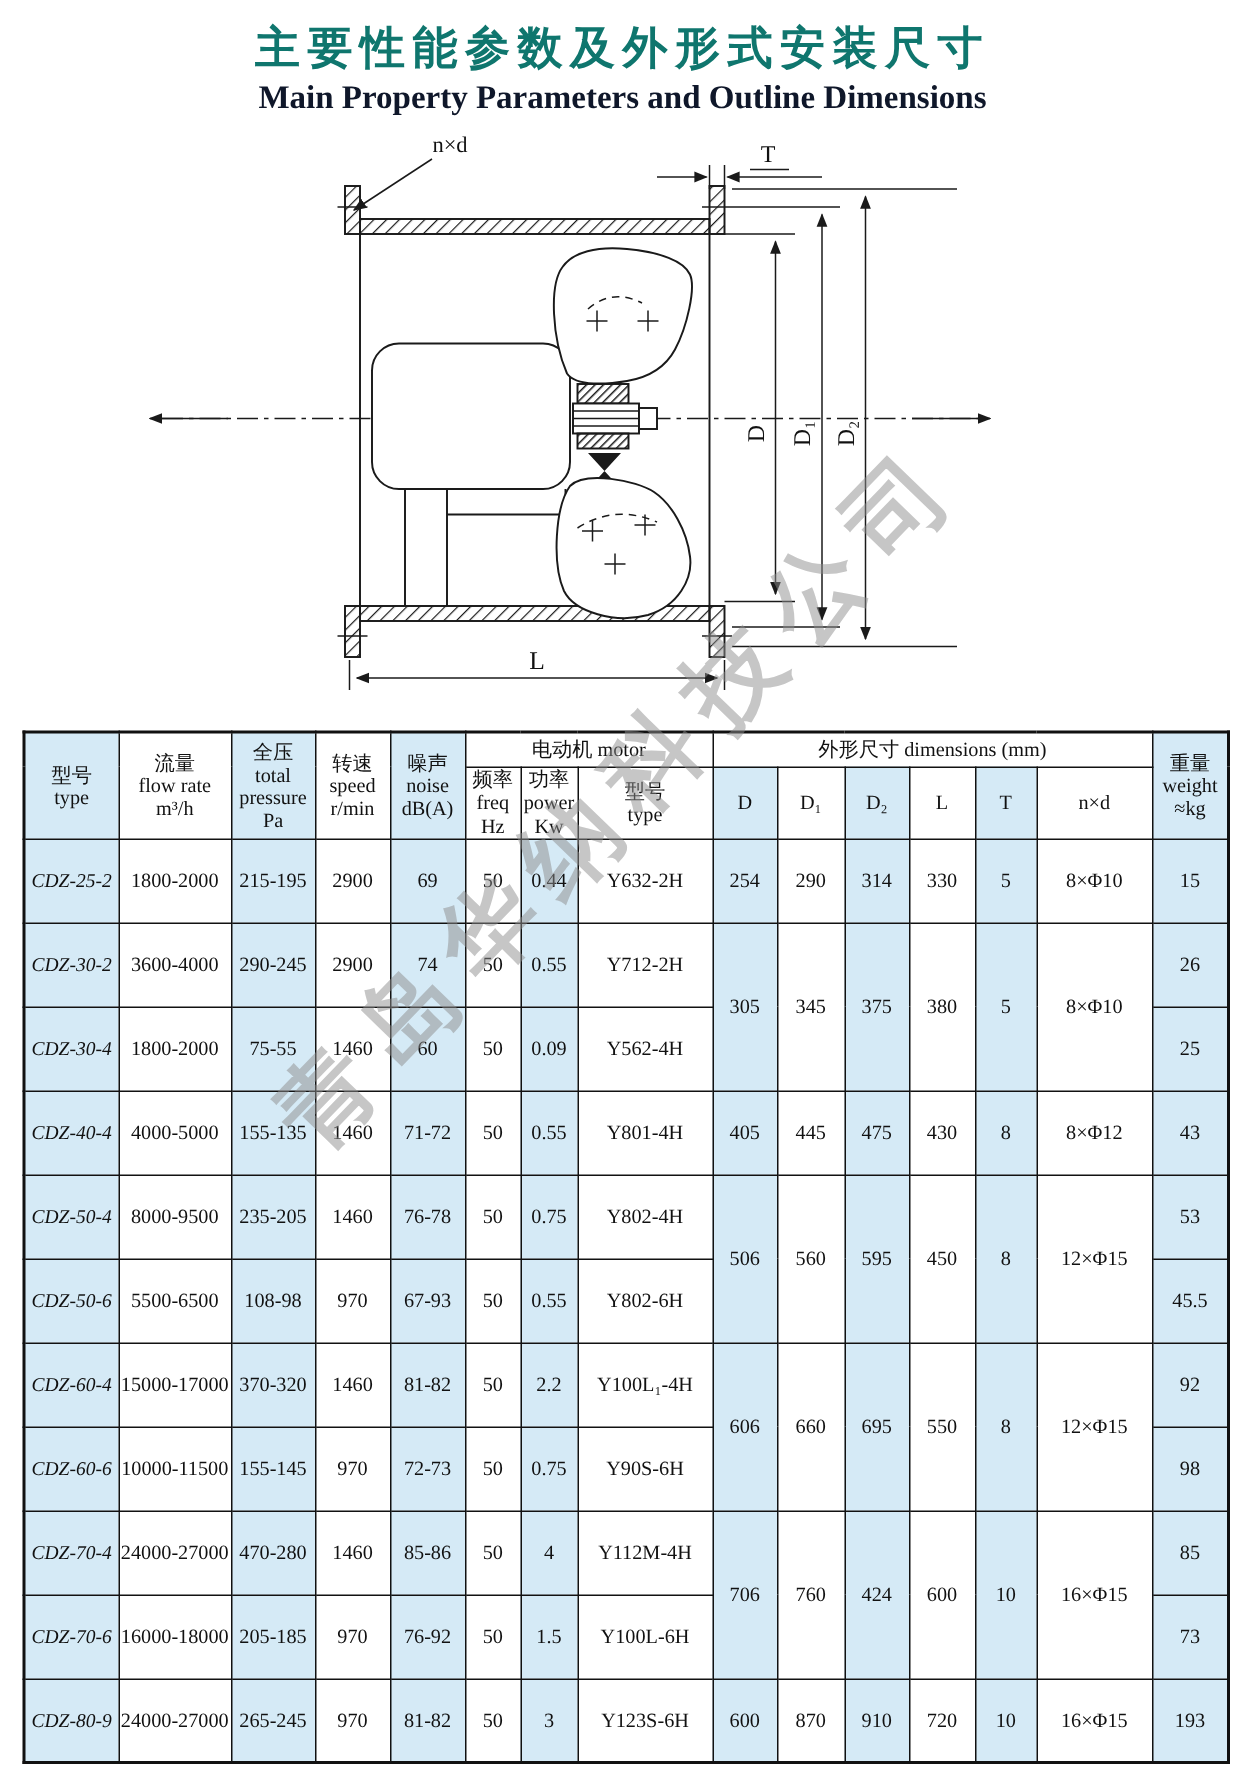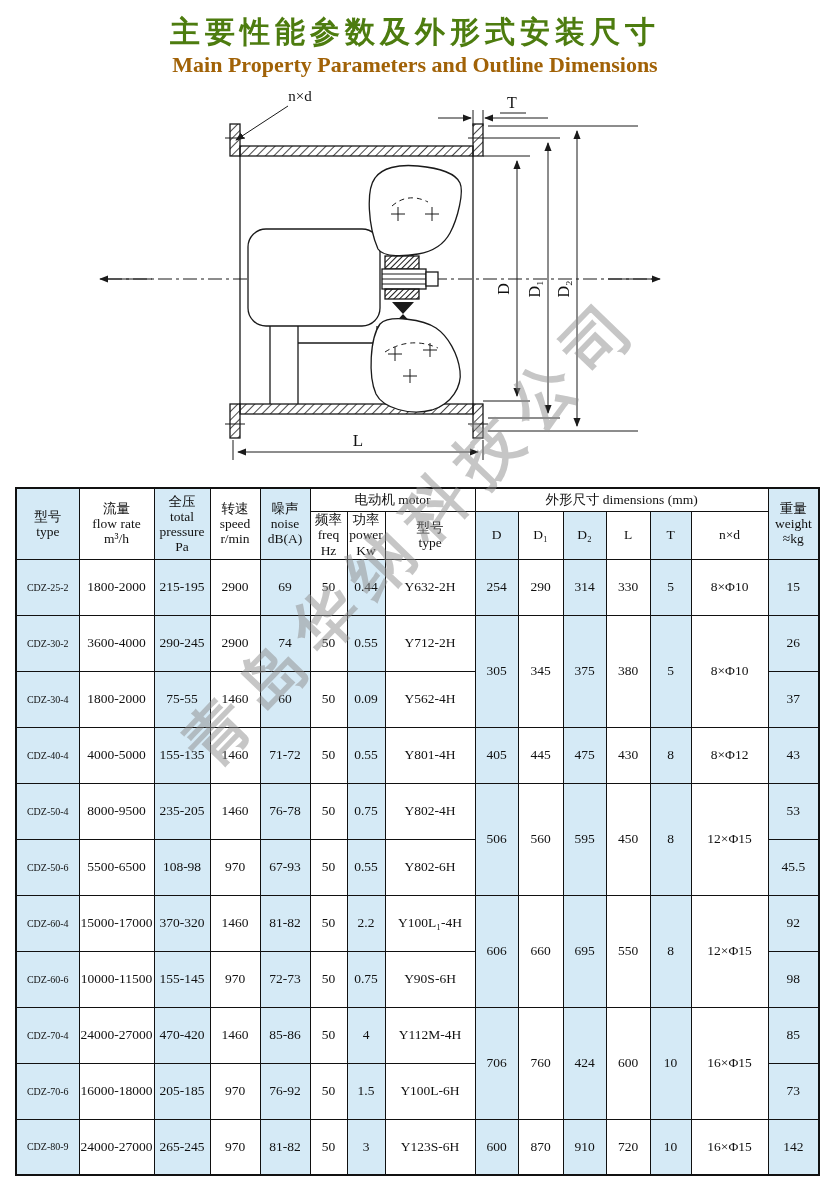--- a/index.html
+++ b/index.html
@@ -1,29 +1,29 @@
 <!DOCTYPE html>
 <html><head>
 <meta charset="utf-8">
 <style>
   html,body{margin:0;padding:0;}
   body{width:830px;height:1186px;position:relative;background:#ffffff;overflow:hidden;
        font-family:"Liberation Serif",serif;color:#111;}
   h1{position:absolute;top:12px;left:0;width:830px;text-align:center;margin:0;
-     font-family:"Liberation Sans",sans-serif;font-size:30px;font-weight:bold;letter-spacing:5px;color:#4d7c0f;}
+     font-family:"Liberation Sans",sans-serif;font-size:30px;font-weight:bold;letter-spacing:5px;color:#0f766e;}
   h2{position:absolute;top:52px;left:0;width:830px;text-align:center;margin:0;
-     font-family:"Liberation Serif",serif;font-size:22px;font-weight:bold;color:#a16207;}
+     font-family:"Liberation Serif",serif;font-size:22px;font-weight:bold;color:#0f172a;}
   svg.diagram{position:absolute;left:80px;top:86px;}
   table{position:absolute;left:15px;top:487px;width:803px;border-collapse:collapse;table-layout:fixed;
         border:2px solid #111;}
   th,td{border:1px solid #111;text-align:center;vertical-align:middle;padding:0;
         font-family:"Liberation Serif",serif;font-weight:normal;color:#111;}
   th{font-size:13.5px;line-height:1.12;}
   td{font-size:13.5px;}
-  td.model{font-size:10px;}
+  td.model{font-size:13px;font-style:italic;}
   tr.hr1{height:23px;} tr.hr2{height:48px;} tbody tr{height:56px;}
   .blue{background:#d5eaf6;}
   #watermark{position:absolute;left:195px;top:720px;height:70px;line-height:70px;width:660px;
              transform-origin:0 50%;transform:rotate(-46deg);
              font-family:"Liberation Sans",sans-serif;font-weight:bold;font-size:64px;
              letter-spacing:14px;color:#8e8e8e;opacity:.5;white-space:nowrap;
              pointer-events:none;z-index:10;}
 </style>
 </head>
 <body>
@@ -242,21 +242,21 @@
     </tr>
     <tr>
       <td class="blue model">CDZ-30-4</td>
       <td>1800-2000</td>
       <td class="blue">75-55</td>
       <td>1460</td>
       <td class="blue">60</td>
       <td>50</td>
       <td class="blue">0.09</td>
       <td>Y562-4H</td>
-      <td class="blue">37</td>
+      <td class="blue">25</td>
     </tr>
     <tr>
       <td class="blue model">CDZ-40-4</td>
       <td>4000-5000</td>
       <td class="blue">155-135</td>
       <td>1460</td>
       <td class="blue">71-72</td>
       <td>50</td>
       <td class="blue">0.55</td>
       <td>Y801-4H</td>
@@ -320,21 +320,21 @@
       <td>970</td>
       <td class="blue">72-73</td>
       <td>50</td>
       <td class="blue">0.75</td>
       <td>Y90S-6H</td>
       <td class="blue">98</td>
     </tr>
     <tr>
       <td class="blue model">CDZ-70-4</td>
       <td>24000-27000</td>
-      <td class="blue">470-420</td>
+      <td class="blue">470-280</td>
       <td>1460</td>
       <td class="blue">85-86</td>
       <td>50</td>
       <td class="blue">4</td>
       <td>Y112M-4H</td>
       <td rowspan="2" class="blue">706</td>
       <td rowspan="2">760</td>
       <td rowspan="2" class="blue">424</td>
       <td rowspan="2">600</td>
       <td rowspan="2" class="blue">10</td>
@@ -360,18 +360,18 @@
       <td class="blue">81-82</td>
       <td>50</td>
       <td class="blue">3</td>
       <td>Y123S-6H</td>
       <td class="blue">600</td>
       <td>870</td>
       <td class="blue">910</td>
       <td>720</td>
       <td class="blue">10</td>
       <td>16×Φ15</td>
-      <td class="blue">142</td>
+      <td class="blue">193</td>
     </tr>
   </tbody>
 </table>
 
 <div id="watermark">青岛华纳科技公司</div>
 
 </body></html>

